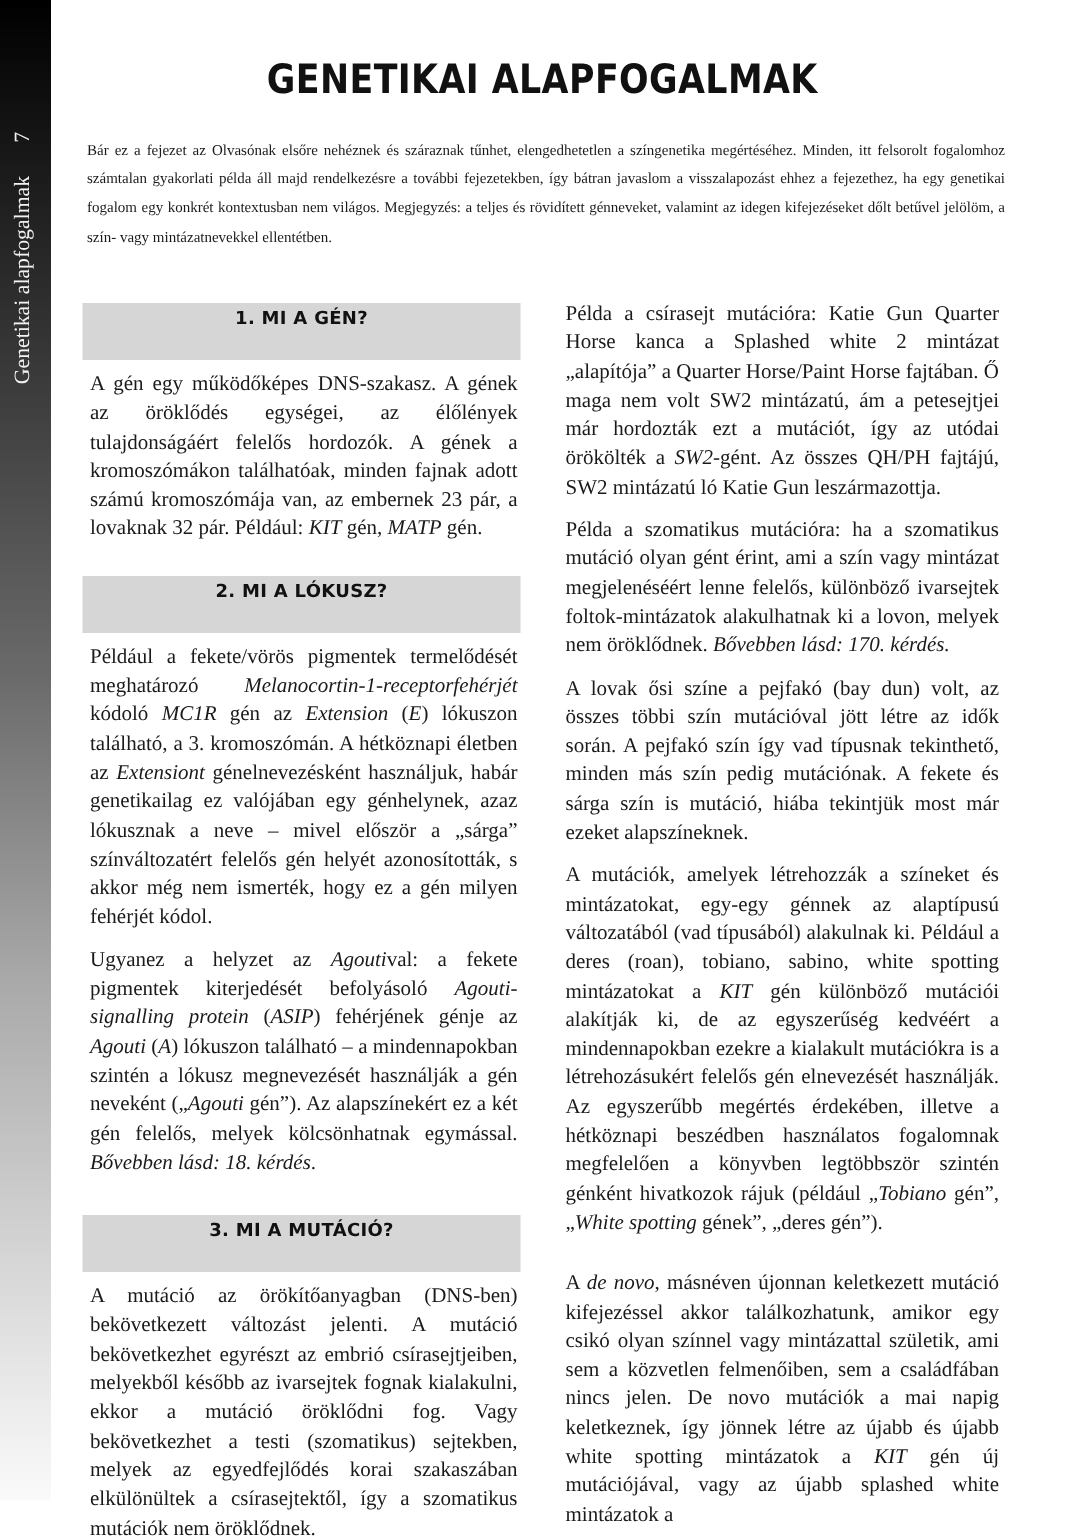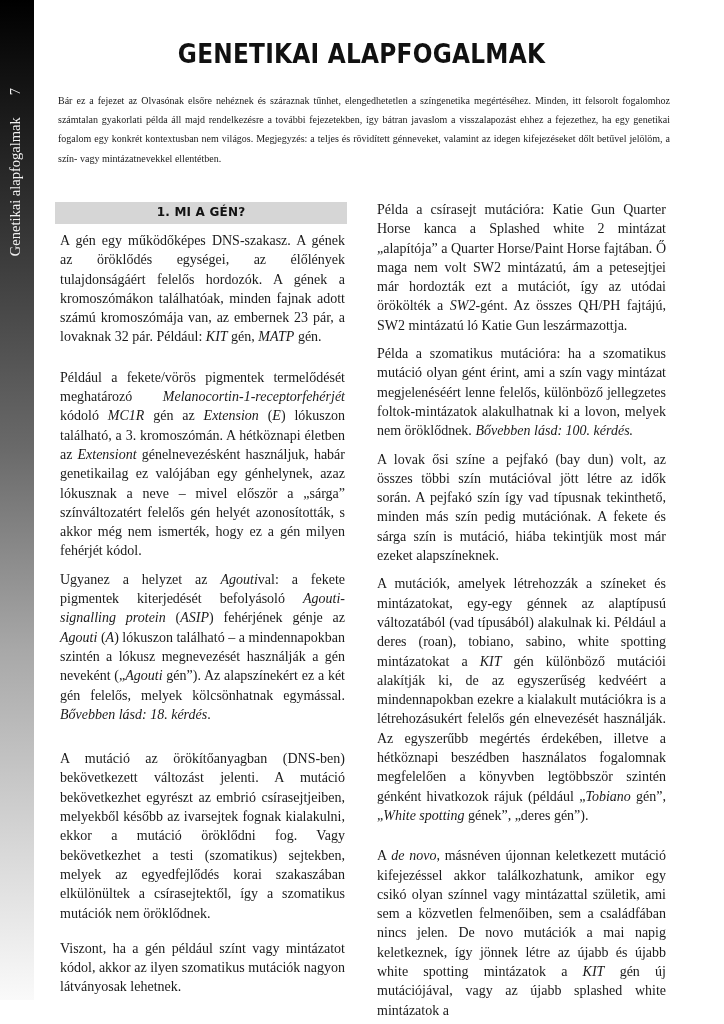--- a/index.html
+++ b/index.html
@@ -34,21 +34,21 @@
   }
   .col {
     position: absolute; top: 202px; width: 292px;
     font-size: 14px; line-height: 19.3px;
   }
   .col.left { left: 55px; }
   .col.right { left: 372px; top: 200px; width: 296px; }
   .col p { margin: 0 0 9px 0; text-align: justify; padding: 0 2px 0 5px; }
   .col p.tight { margin-bottom: 16px; }
   .sec-head {
-    background: #d6d6d6; height: 22px; line-height: 21px;
+    background: #d6d6d6; height: 38px; line-height: 21px;
     text-align: center; margin: 0 0 7px 0;
     font-family: "DejaVu Sans", sans-serif; font-weight: bold;
     font-size: 12px; color: #111; letter-spacing: 0.2px;
   }
   .gap-20 { height: 16px; }
   .gap-14 { height: 12px; }
   i { font-style: italic; }
 </style>
 </head>
 <body>
@@ -67,39 +67,41 @@
 
 <div class="col left">
   <div>
     <div class="sec-head">1. MI A GÉN?</div>
     <div>
         <p><span>A gén egy működőképes DNS-szakasz. A gének az öröklődés egységei, az élőlények tulajdonságáért felelős hordozók. A gének a kromoszómákon találhatóak, minden fajnak adott számú kromoszómája van, az embernek 23 pár, a lovaknak 32 pár. Például: </span><i>KIT</i><span> gén, </span><i>MATP</i><span> gén.</span></p>
       </div>
   </div>
   <div class="gap-14"></div>
   <div>
+    <div class="sec-head">2. MI A LÓKUSZ?</div>
     <div>
         <p><span>Például a fekete/vörös pigmentek termelődését meghatározó </span><i>Melanocortin-1-receptorfehérjét</i><span> kódoló </span><i>MC1R</i><span> gén az </span><i>Extension</i><span> (</span><i>E</i><span>) lókuszon található, a 3. kromoszómán. A hétköznapi életben az </span><i>Extensiont</i><span> génelnevezésként használjuk, habár genetikailag ez valójában egy génhelynek, azaz lókusznak a neve – mivel először a „sárga” színváltozatért felelős gén helyét azonosították, s akkor még nem ismerték, hogy ez a gén milyen fehérjét kódol.</span></p>
         <p><span>Ugyanez a helyzet az </span><i>Agouti</i><span>val: a fekete pigmentek kiterjedését befolyásoló </span><i>Agouti-signalling protein</i><span> (</span><i>ASIP</i><span>) fehérjének génje az </span><i>Agouti</i><span> (</span><i>A</i><span>) lókuszon található – a mindennapokban szintén a lókusz megnevezését használják a gén neveként („</span><i>Agouti</i><span> gén”). Az alapszínekért ez a két gén felelős, melyek kölcsönhatnak egymással. </span><i>Bővebben lásd: 18. kérdés</i><span>.</span></p>
       </div>
   </div>
   <div class="gap-20"></div>
   <div>
+    <div class="sec-head">3. MI A MUTÁCIÓ?</div>
     <div>
         <p class="tight"><span>A mutáció az örökítőanyagban (DNS-ben) bekövetkezett változást jelenti. A mutáció bekövetkezhet egyrészt az embrió csírasejtjeiben, melyekből később az ivarsejtek fognak kialakulni, ekkor a mutáció öröklődni fog. Vagy bekövetkezhet a testi (szomatikus) sejtekben, melyek az egyedfejlődés korai szakaszában elkülönültek a csírasejtektől, így a szomatikus mutációk nem öröklődnek.</span></p>
         <p><span>Viszont, ha a gén például színt vagy mintázatot kódol, akkor az ilyen szomatikus mutációk nagyon látványosak lehetnek.</span></p>
       </div>
   </div>
 </div>
 
 <div class="col right">
   <div>
     <div>
         <p><span>Példa a csírasejt mutációra: Katie Gun Quarter Horse kanca a Splashed white 2 mintázat „alapítója” a Quarter Horse/Paint Horse fajtában. Ő maga nem volt SW2 mintázatú, ám a petesejtjei már hordozták ezt a mutációt, így az utódai örökölték a </span><i>SW2</i><span>-gént. Az összes QH/PH fajtájú, SW2 mintázatú ló Katie Gun leszármazottja.</span></p>
-        <p><span>Példa a szomatikus mutációra: ha a szomatikus mutáció olyan gént érint, ami a szín vagy mintázat megjelenéséért lenne felelős, különböző jellegzetes foltok-mintázatok alakulhatnak ki a lovon, melyek nem öröklődnek. </span><i>Bővebben lásd: 100. kérdés.</i></p>
+        <p><span>Példa a szomatikus mutációra: ha a szomatikus mutáció olyan gént érint, ami a szín vagy mintázat megjelenéséért lenne felelős, különböző ivarsejtek foltok-mintázatok alakulhatnak ki a lovon, melyek nem öröklődnek. </span><i>Bővebben lásd: 170. kérdés.</i></p>
         <p><span>A lovak ősi színe a pejfakó (bay dun) volt, az összes többi szín mutációval jött létre az idők során. A pejfakó szín így vad típusnak tekinthető, minden más szín pedig mutációnak. A fekete és sárga szín is mutáció, hiába tekintjük most már ezeket alapszíneknek.</span></p>
         <p><span>A mutációk, amelyek létrehozzák a színeket és mintázatokat, egy-egy génnek az alaptípusú változatából (vad típusából) alakulnak ki. Például a deres (roan), tobiano, sabino, white spotting mintázatokat a </span><i>KIT</i><span> gén különböző mutációi alakítják ki, de az egyszerűség kedvéért a mindennapokban ezekre a kialakult mutációkra is a létrehozásukért felelős gén elnevezését használják. Az egyszerűbb megértés érdekében, illetve a hétköznapi beszédben használatos fogalomnak megfelelően a könyvben legtöbbször szintén génként hivatkozok rájuk (például „</span><i>Tobiano</i><span> gén”, „</span><i>White spotting</i><span> gének”, „deres gén”).</span></p>
       </div>
   </div>
   <div class="gap-14"></div>
   <div>
     <div>
         <p><span>A </span><i>de novo</i><span>, másnéven újonnan keletkezett mutáció kifejezéssel akkor találkozhatunk, amikor egy csikó olyan színnel vagy mintázattal születik, ami sem a közvetlen felmenőiben, sem a családfában nincs jelen. De novo mutációk a mai napig keletkeznek, így jönnek létre az újabb és újabb white spotting mintázatok a </span><i>KIT</i><span> gén új mutációjával, vagy az újabb splashed white mintázatok a </span></p>
       </div>
   </div>

